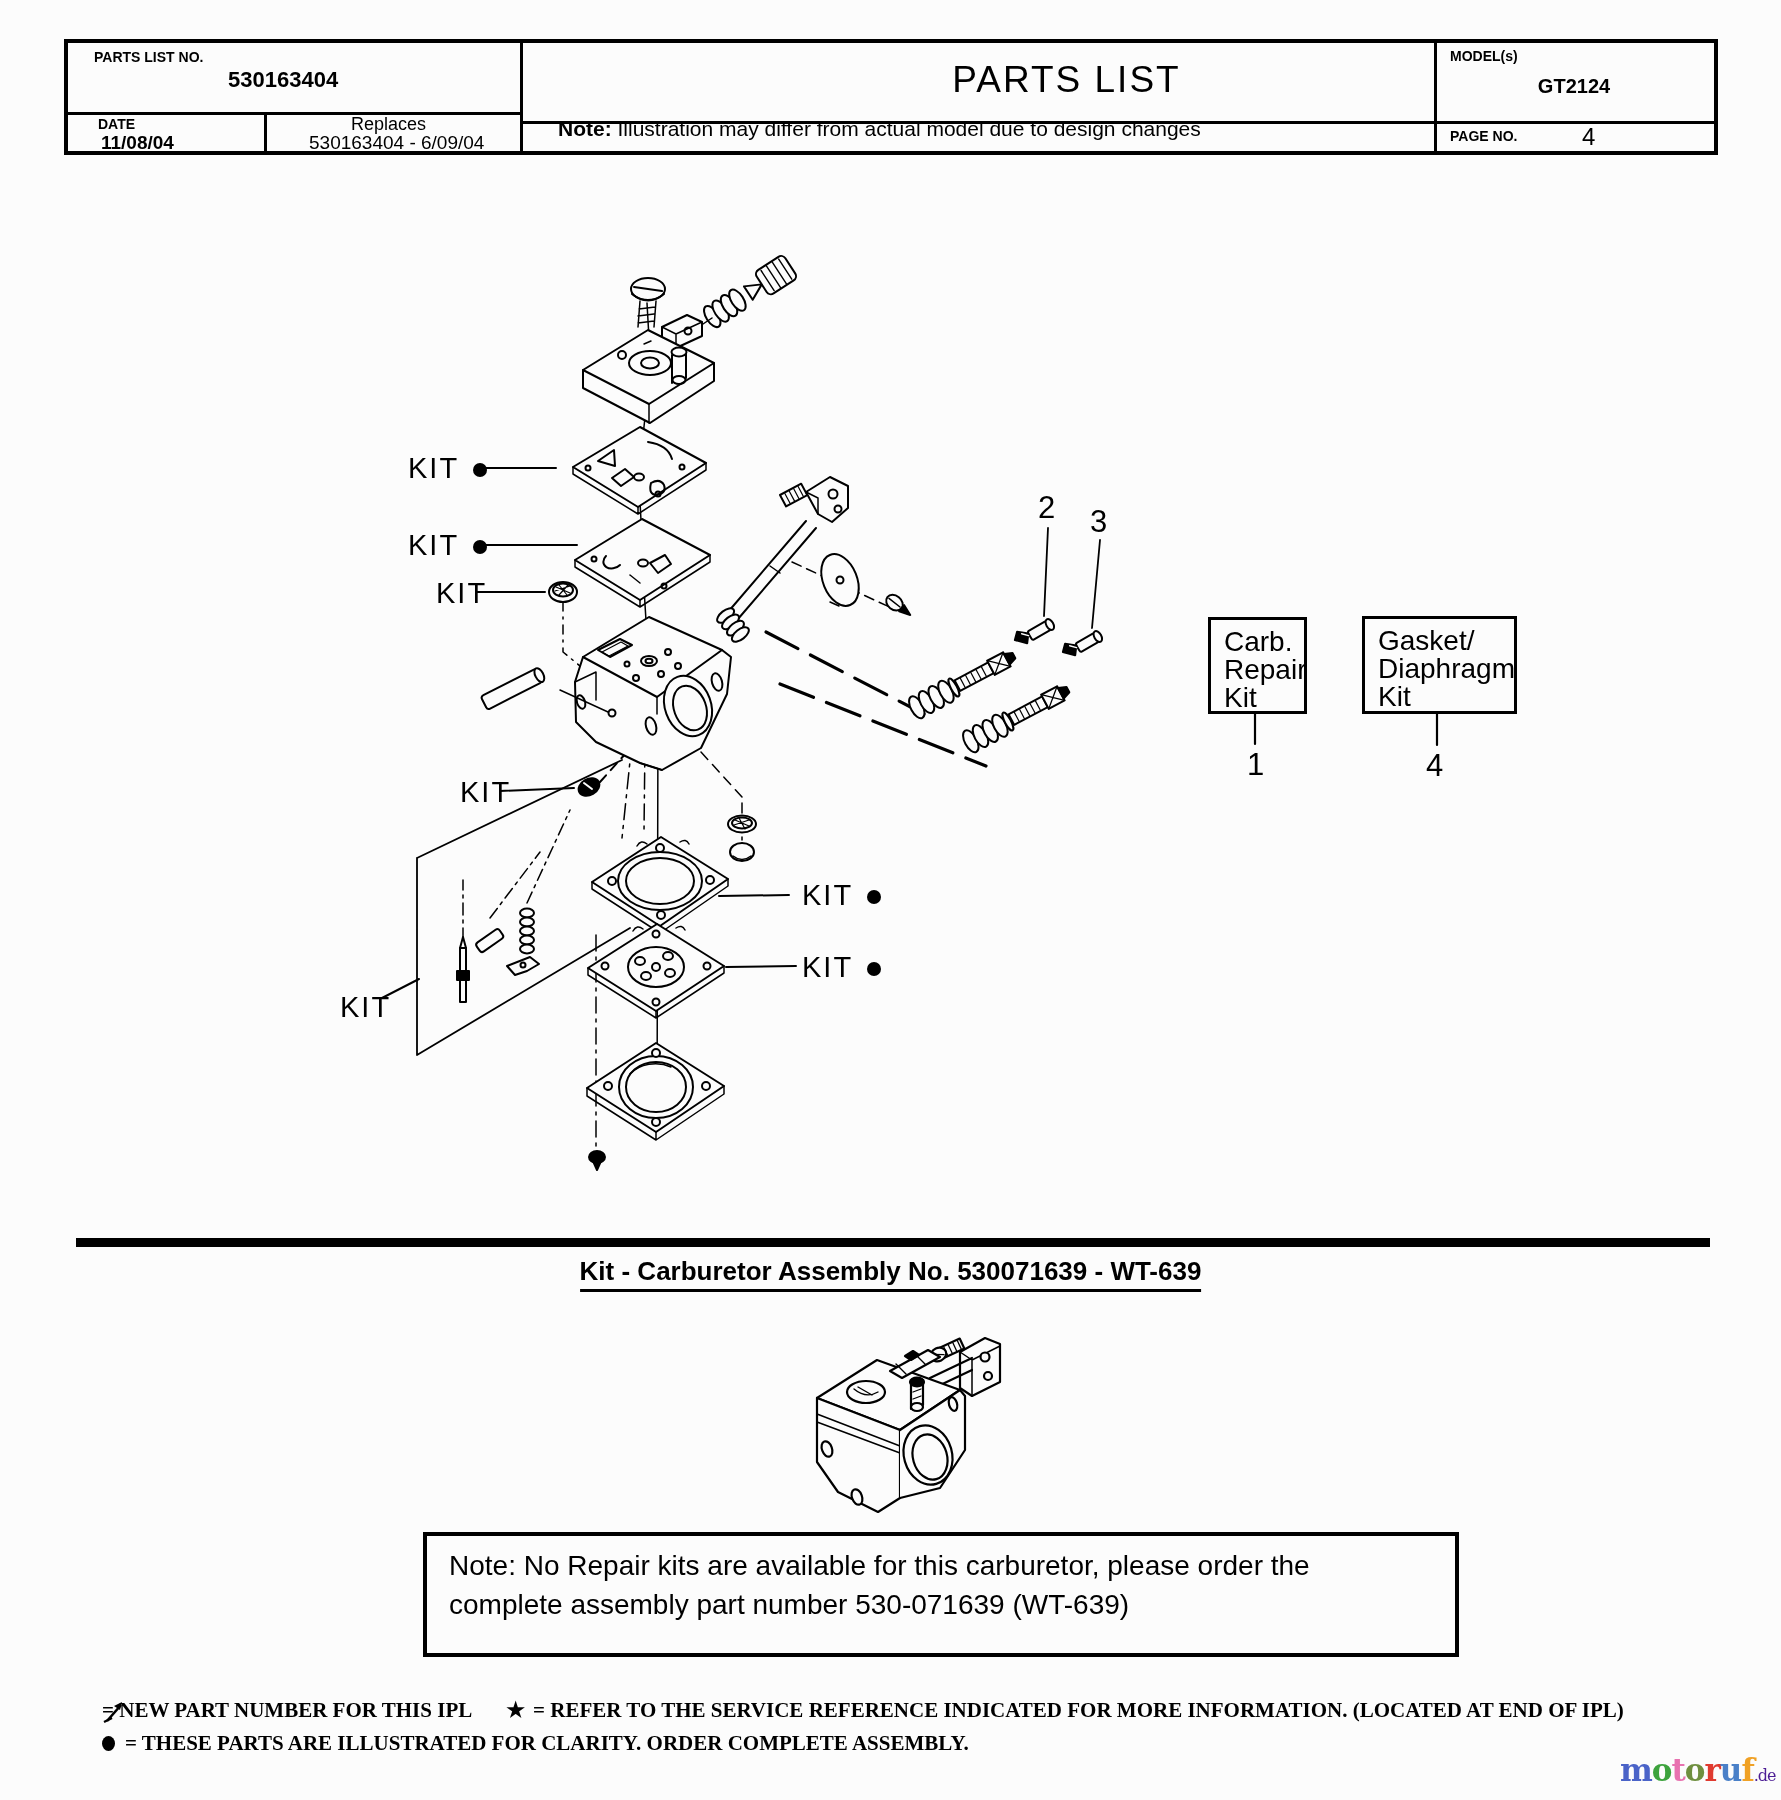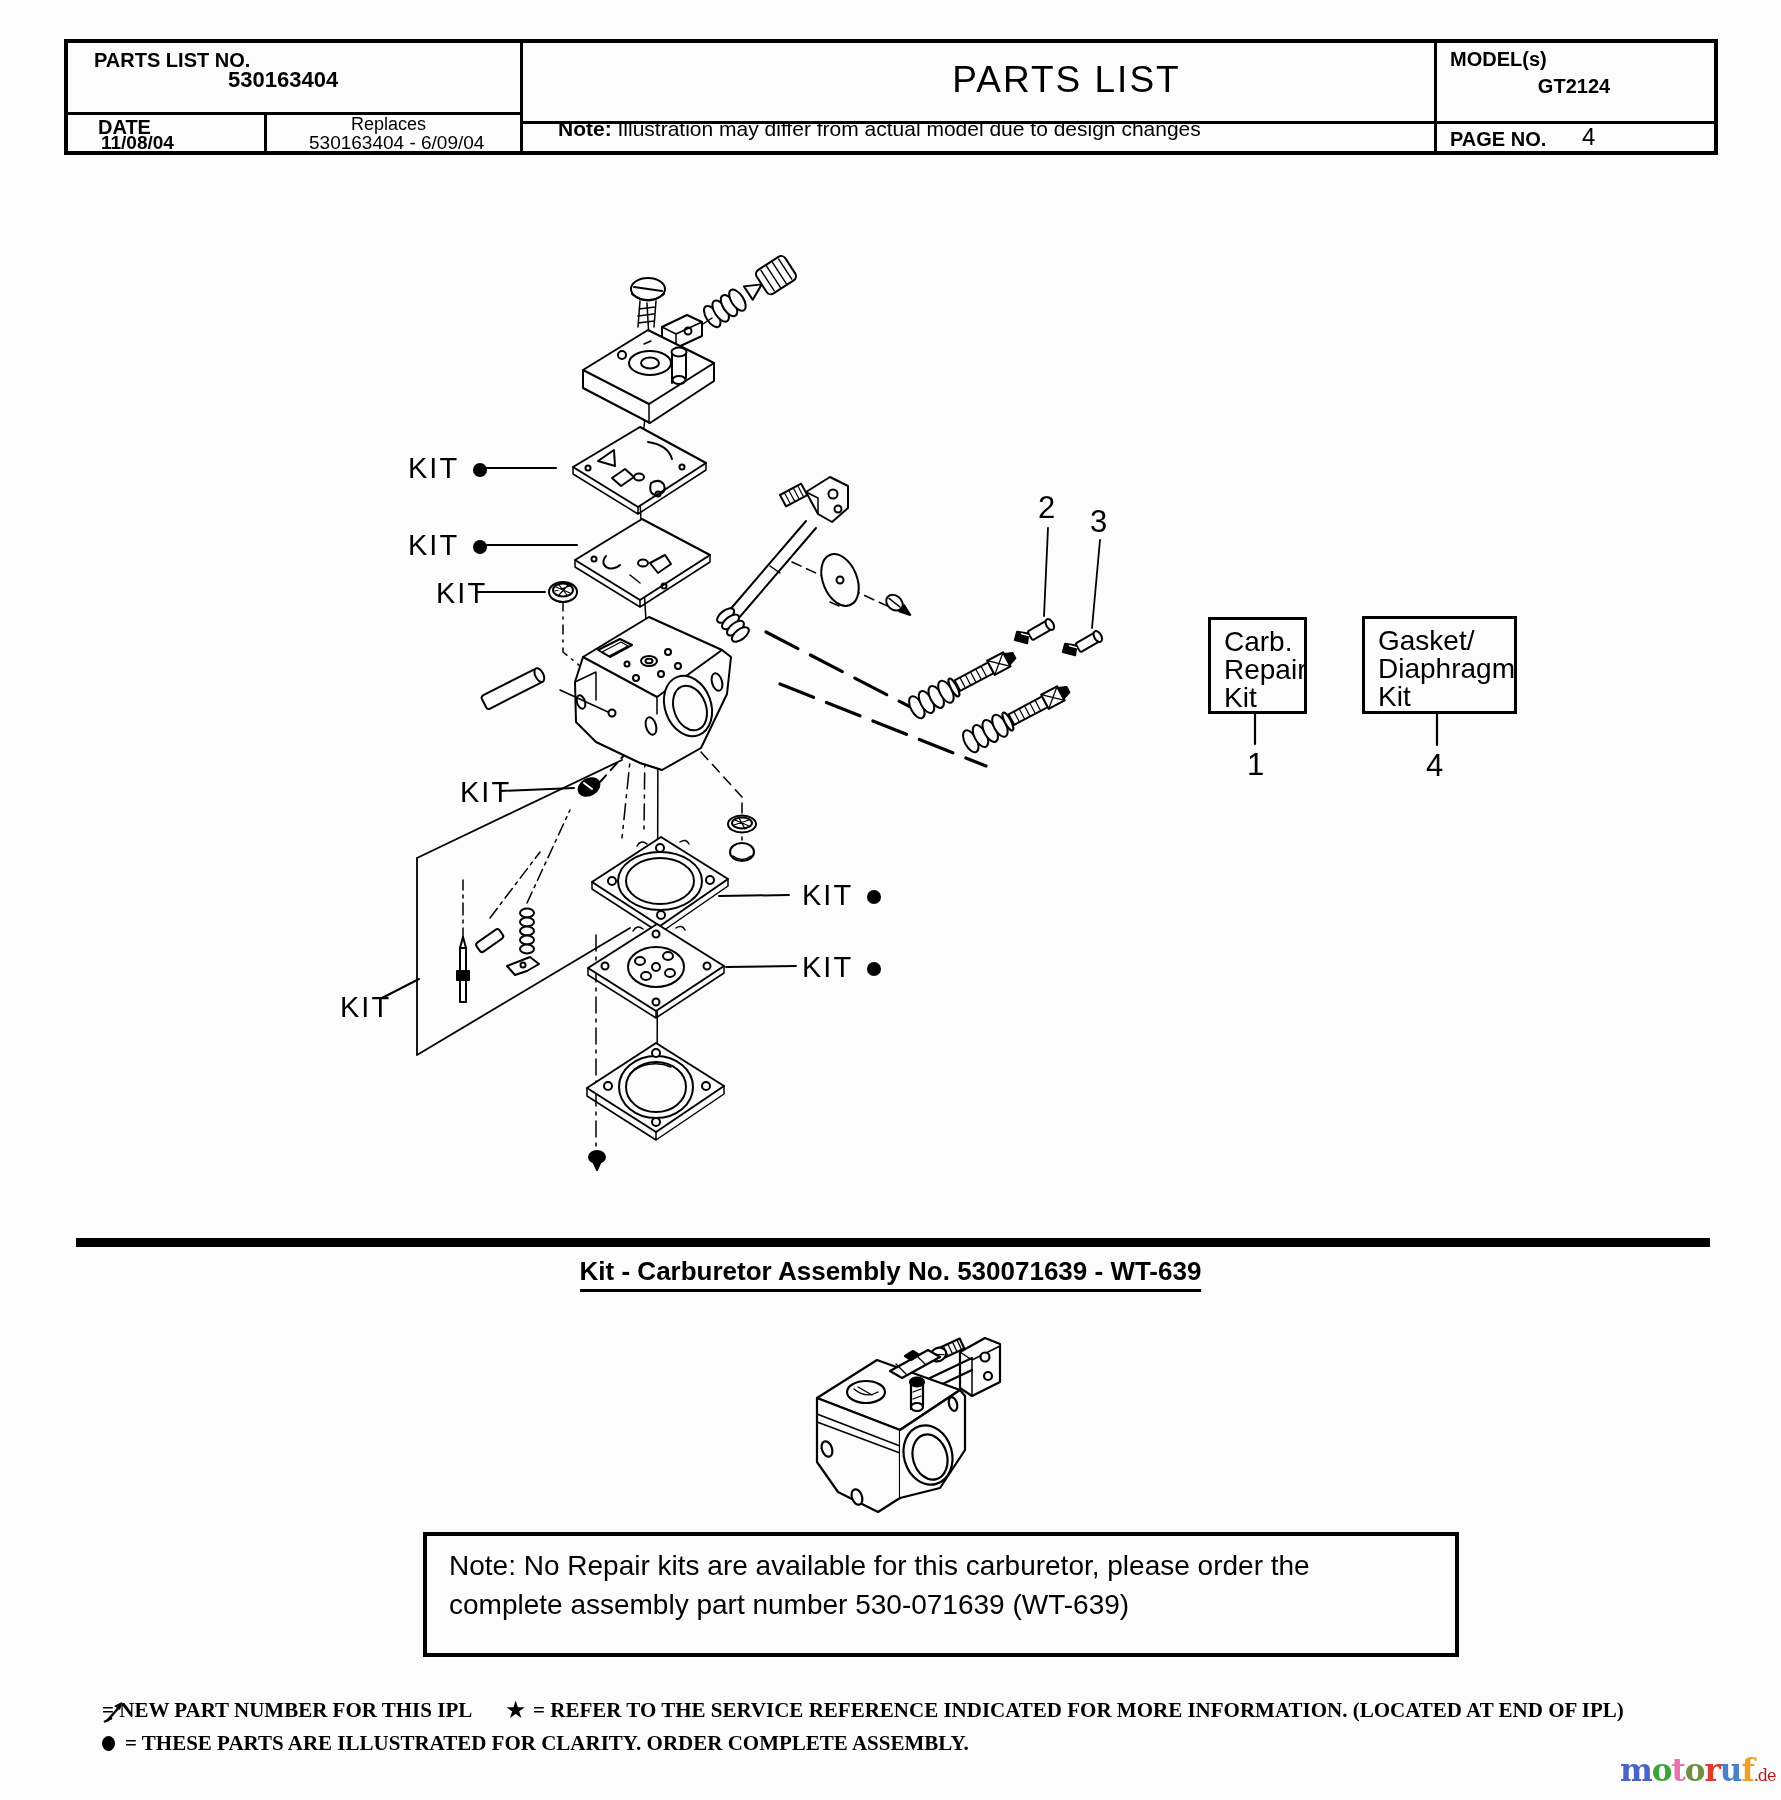--- a/index.html
+++ b/index.html
@@ -3,21 +3,21 @@
 <meta charset="utf-8">
 <style>
   html,body{margin:0;padding:0;background:#e8e8e8;}
   .page{position:relative;width:1781px;height:1800px;background:#fcfcfc;
         font-family:"Liberation Sans",sans-serif;color:#000;overflow:hidden;}
   .abs{position:absolute;}
   
   .hdr{position:absolute;left:64px;top:39px;width:1646px;height:108px;border:4px solid #000;}
   .hline,.vline{position:absolute;background:#000;}
   .b{font-weight:bold;}
-  .t17{font-size:20px;} .t18{font-size:18px;} .t19{font-size:19px;}
+  .t17{font-size:14px;} .t18{font-size:18px;} .t19{font-size:19px;}
   .t20{font-size:20px;} .t21{font-size:21px;} .t22{font-size:22px;}
   .t24{font-size:24px;} .t26{font-size:26px;}
   .partslist-title{font-size:37px;letter-spacing:2px;}
   .sec-title{font-weight:bold;border-bottom:3px solid #000;padding-bottom:2px;white-space:nowrap;}
   
   .kit{position:absolute;font-size:29px;letter-spacing:2px;white-space:nowrap;}
   .kit .dot{display:inline-block;width:14px;height:14px;border-radius:50%;background:#000;
             margin-left:14px;margin-bottom:1px;}
   .callout{position:absolute;font-size:31px;}
   .kitbox{position:absolute;border:3px solid #000;background:#fcfcfc;
@@ -29,21 +29,21 @@
   .legend{position:absolute;font-family:"Liberation Serif",serif;font-weight:bold;font-size:21px;
           white-space:nowrap;display:flex;align-items:center;}
   .legend .bullet{display:inline-block;width:13px;height:15px;border-radius:50%;background:#000;margin-right:10px;}
   .legend .star{font-size:21px;margin:0 8px 0 34px;}
   .legend .npicon{margin-right:8px;}
   
   .wm{position:absolute;left:1620px;top:1752px;font-family:"DejaVu Serif",serif;
       font-weight:bold;font-size:31px;letter-spacing:-1px;white-space:nowrap;}
   .wm-m{color:#4a63c8;} .wm-o1{color:#3da33d;} .wm-t{color:#e872b0;} .wm-o2{color:#6f8f3f;}
   .wm-r{color:#e03a2f;} .wm-u{color:#4a80c8;} .wm-f{color:#f0a125;}
-  .wm-de{color:#b91c1c;font-size:16px;font-weight:normal;}
+  .wm-de{color:#4c1d95;font-size:16px;font-weight:normal;}
   svg{position:absolute;overflow:visible;}
   svg *{vector-effect:none;}
 </style>
 </head>
 <body>
 
 <div class="page">
 
   <div class="hdr">
     <div class="vline" style="left:452px;top:0;width:3px;height:108px;"></div>

